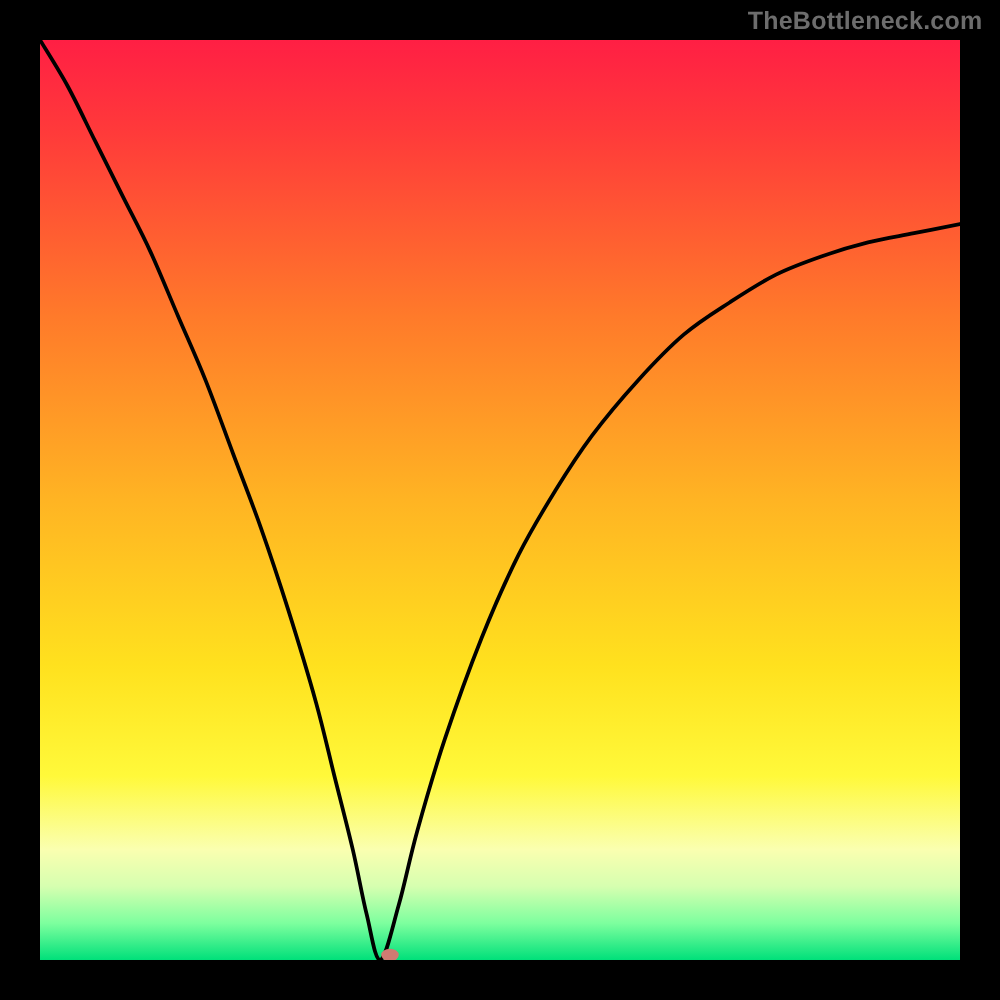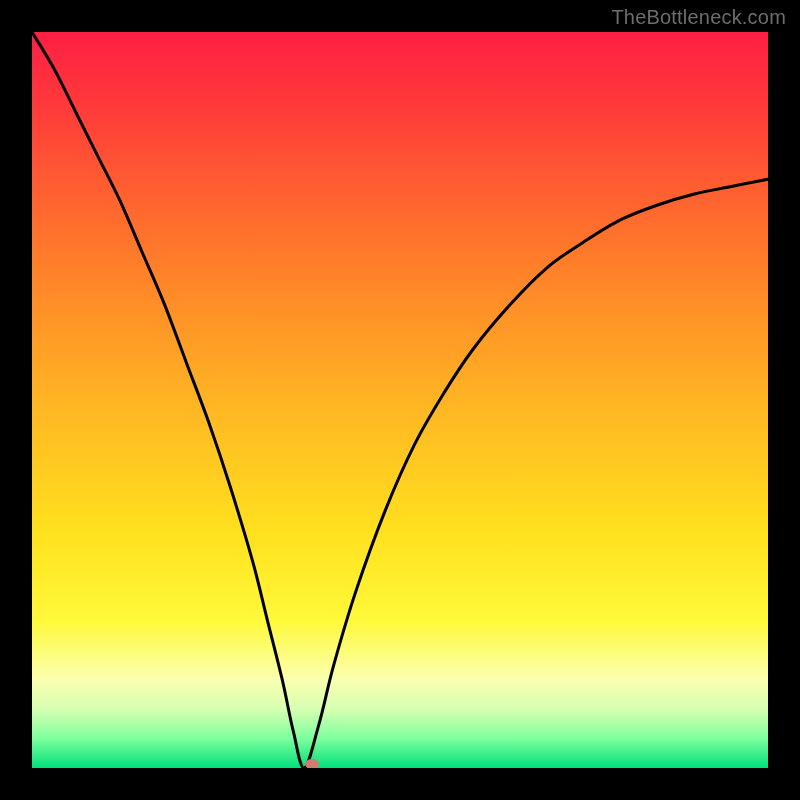--- a/index.html
+++ b/index.html
@@ -48,21 +48,21 @@
     border-radius: 50%;
     transform: translate(-50%, -50%);
   }
   .watermark {
     position: absolute;
     top: 6px;
     right: 14px;
     font-size: 20px;
     color: #6d6d6d;
     letter-spacing: 0.2px;
-    font-weight: 400;
+    font-weight: 700;
   }
 </style>
 </head>
 <body>
 
 <div class="frame">
 
   <div class="plot-area">
     <svg class="gradient-bg" viewBox="0 0 736 736" preserveAspectRatio="none">
       <defs>

